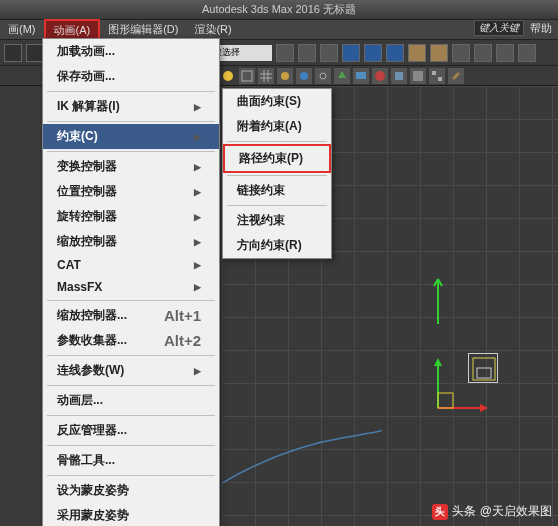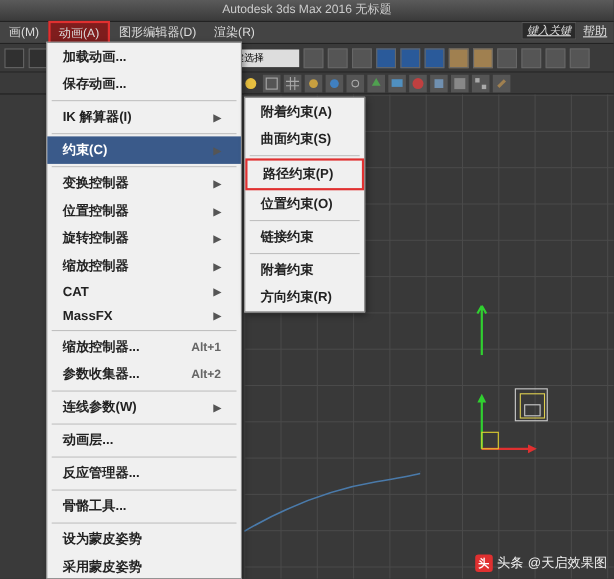--- a/index.html
+++ b/index.html
@@ -1,21 +1,21 @@
 <!DOCTYPE html>
 <html><head>
 <meta charset="utf-8">
 <style>
 * { margin: 0; padding: 0; box-sizing: border-box; font-family: "Microsoft YaHei", sans-serif; }
 body { background: #333; width: 558px; height: 526px; overflow: hidden; position: relative; }
 .titlebar { background: linear-gradient(#5a5a5a,#3a3a3a); color: #ccc; font-size: 11px; text-align: center; height: 20px; line-height: 18px; border-bottom: 1px solid #222; }
 .menubar { background: #444; height: 20px; display: flex; align-items: flex-start; font-size: 11px; color: #ddd; border-bottom: 1px solid #222; position: relative; }
 .menubar .mitem { padding: 0 8px; height: 100%; display: flex; align-items: center; }
 .menubar .mitem.hl { background: #7f1d1d; border: 2px solid #e03030; height: 22px; margin-top: -1px; }
-.menubar .right { margin-left: auto; display: flex; gap: 6px; padding-right: 6px; align-items: center; text-decoration: underline; }
+.menubar .right { margin-left: auto; display: flex; gap: 6px; padding-right: 6px; align-items: center; }
 .menubar .keybox { background: #2a2a2a; border: 1px solid #555; font-size: 10px; padding: 0 4px; font-style: italic; }
 .toolbar { background: #3a3a3a; height: 26px; display: flex; align-items: center; gap: 4px; padding: 0 4px; border-bottom: 1px solid #222; }
 .ticon { width: 18px; height: 18px; background: #555; border: 1px solid #666; }
 .ticon.blue { background: #2a5a9a; }
 .ticon.tan { background: #a08050; }
 .ticon.dark { background: #303030; }
 .tdrop { width: 70px; height: 16px; background: #ddd; font-size: 9px; padding: 0 2px; display: flex; align-items: center; }
 .toolbar2 { background: #3a3a3a; height: 20px; display: flex; align-items: center; gap: 3px; padding: 0 4px 0 220px; border-bottom: 1px solid #1a1a1a; }
 .micon { width: 16px; height: 16px; background: #555; display: flex; align-items: center; justify-content: center; }
 .micon svg { width: 12px; height: 12px; }
@@ -25,21 +25,21 @@
 .curve { position: absolute; left: 0; bottom: 40px; width: 160px; height: 60px; }
 .curve svg { width: 100%; height: 100%; }
 .gizmo { position: absolute; right: 60px; bottom: 100px; width: 80px; height: 80px; }
 .smallobj { position: absolute; right: 60px; bottom: 145px; width: 30px; height: 30px; border: 1px solid #ccc; }
 .axis-green { position: absolute; right: 110px; bottom: 200px; }
 .menu { position: absolute; background: #f0f0f0; border: 1px solid #888; font-size: 12px; color: #222; box-shadow: 2px 2px 6px rgba(0,0,0,0.4); }
 .menu .row { padding: 4px 18px 4px 14px; display: flex; justify-content: space-between; align-items: center; gap: 16px; white-space: nowrap; font-weight: bold; }
 .menu .row.hl { background: #3a5a8a; color: #fff; gap: 23px; }
 .menu .sep { height: 1px; background: #c0c0c0; margin: 2px 4px; }
 .menu .arrow { font-size: 9px; color: #555; }
-.menu .shortcut { color: #666; font-size: 11px; }
+.menu .shortcut { color: #666; font-size: 15px; }
 .menu1 { left: 42px; top: 38px; width: 178px; }
 .menu2 { left: 222px; top: 88px; width: 110px; }
 .menu2 .row.boxed { border: 2px solid #e03030; }
 .watermark { position: absolute; right: 6px; bottom: 6px; color: #eee; font-size: 12px; display: flex; align-items: center; gap: 4px; }
 .watermark .wm-icon { width: 16px; height: 16px; background: #e03030; border-radius: 3px; display: flex; align-items: center; justify-content: center; color: #fff; font-size: 10px; font-weight: bold; }
 .sun { width: 16px; height: 16px; }
 .sun circle { fill: #e8c040; }
 </style>
 </head>
 <body>
@@ -250,39 +250,36 @@
     <div class="sep"></div>
     <div class="row">
       <span>设为蒙皮姿势</span>
     </div>
     <div class="row">
       <span>采用蒙皮姿势</span>
     </div>
   </div>
 <div class="menu menu2" id="submenu">
     <div class="row">
+      <span>曲面约束(S)</span>
+    </div>
+    <div class="row">
       <span>附着约束(A)</span>
-    </div>
-    <div class="row">
-      <span>曲面约束(S)</span>
     </div>
     <div class="sep"></div>
     <div class="row boxed">
       <span>路径约束(P)</span>
     </div>
-    <div class="row">
-      <span>位置约束(O)</span>
-    </div>
     <div class="sep"></div>
     <div class="row">
       <span>链接约束</span>
     </div>
     <div class="sep"></div>
     <div class="row">
-      <span>附着约束</span>
+      <span>注视约束</span>
     </div>
     <div class="row">
       <span>方向约束(R)</span>
     </div>
   </div>
 
 <div class="watermark">
   <span class="wm-icon">头</span>
   <span>头条</span>
   <span>@天启效果图</span>

